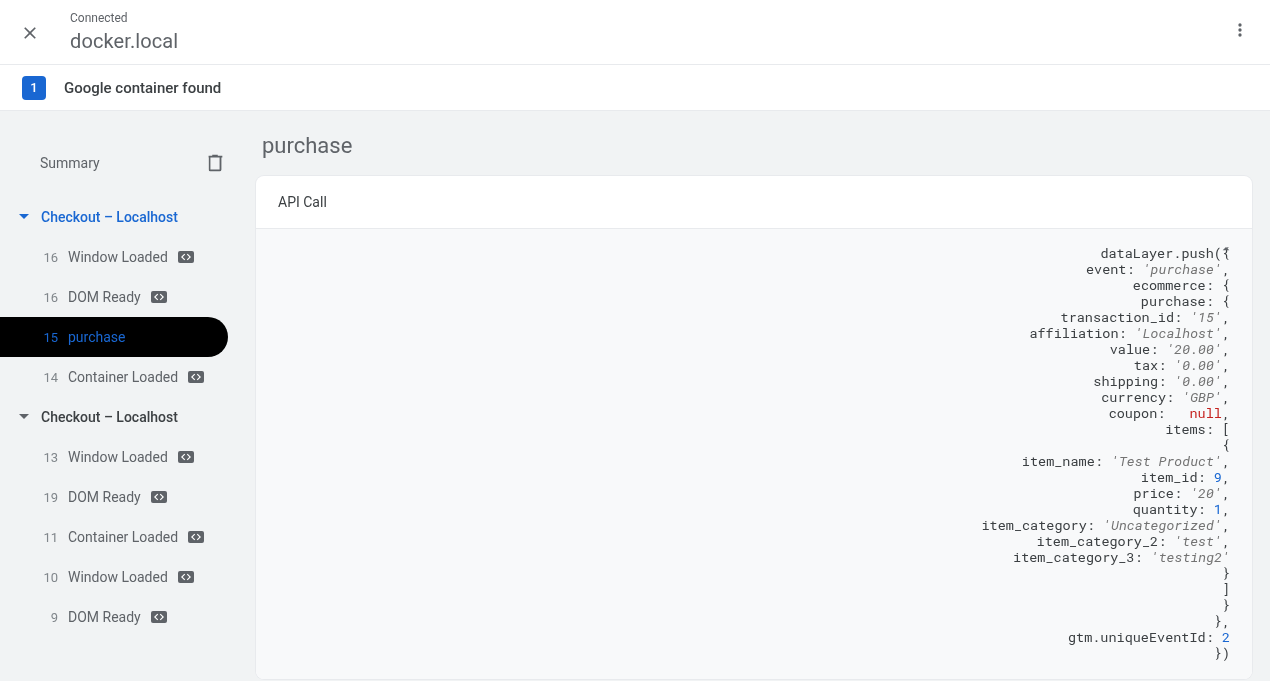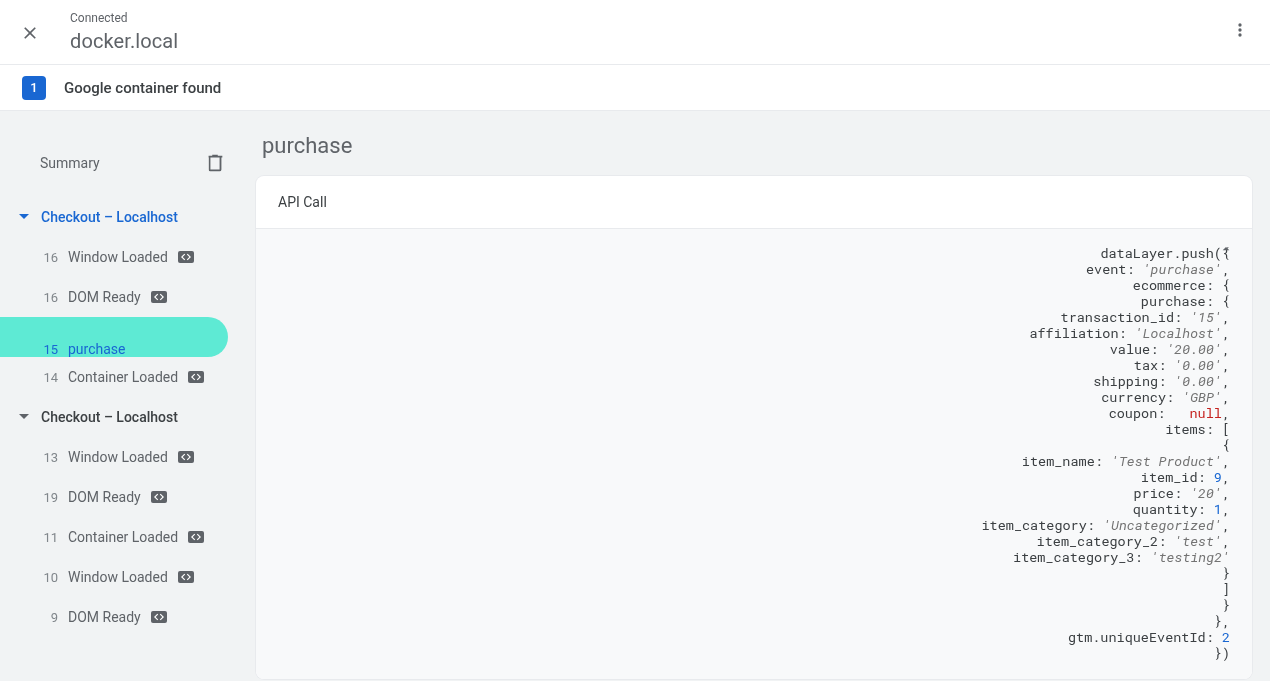--- a/index.html
+++ b/index.html
@@ -92,21 +92,21 @@
     padding-left: 40px;
     font-size: 14px;
     color:#5f6368;
     cursor:pointer;
     gap: 10px;
     border-radius: 0 20px 20px 0;
     margin-right: 12px;
   }
   .event-row .num { width: 18px; text-align:right; color:#80868b; font-size:13px;}
   .event-row .ename { flex: 0 0 auto; }
-  .event-row.selected { background:#5eead4; color:#1967d2;align-items:flex-end; }
+  .event-row.selected { background:#000000; color:#1967d2; }
   .event-row.selected .num { color:#1967d2; }
   .code-tag {
     width: 16px; height: 12px;
     background: #5f6368; border-radius: 2px;
     display:flex; align-items:center; justify-content:center;
     color:#fff;
   }
   .code-tag svg { width:10px; height:8px; }
 
   .main-area {

